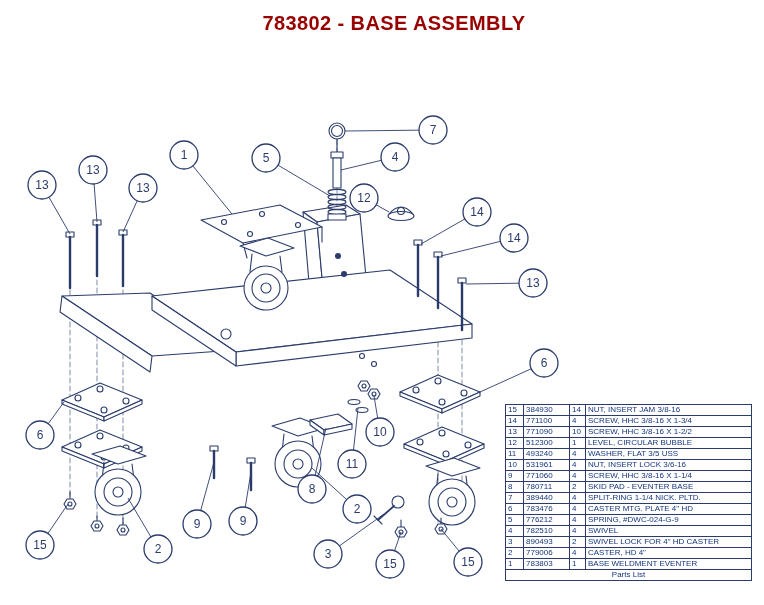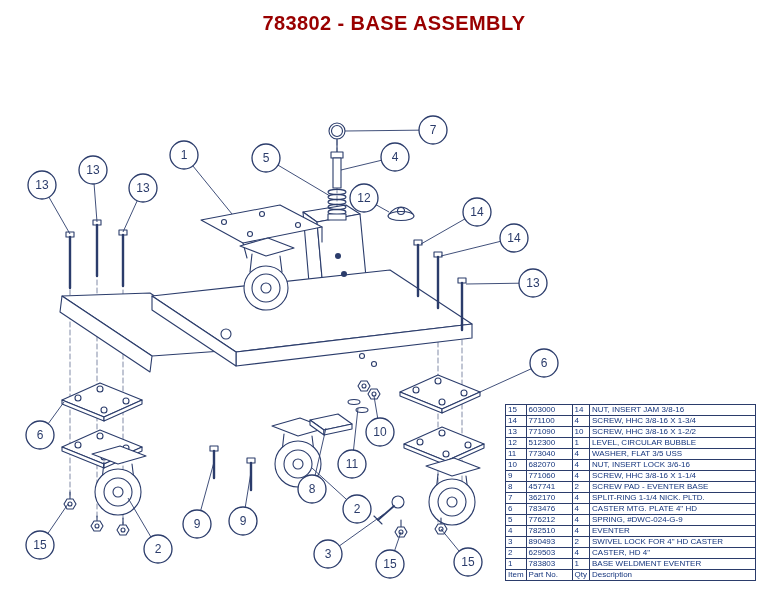--- a/index.html
+++ b/index.html
@@ -359,21 +359,21 @@
         <circle cx="468" cy="562" r="14" class="balloon"></circle>
         <text x="468" y="566" class="balloon-label">15</text>
       </g>
     </g>
 </svg>
 
 <table class="parts-table">
   <tbody id="parts-rows">
       <tr>
         <td class="col-item">15</td>
-        <td class="col-part_no">603000</td>
+        <td class="col-part_no">384930</td>
         <td class="col-qty">14</td>
         <td class="col-description">NUT, INSERT JAM 3/8-16</td>
       </tr>
       <tr>
         <td class="col-item">14</td>
         <td class="col-part_no">771100</td>
         <td class="col-qty">4</td>
         <td class="col-description">SCREW, HHC 3/8-16 X 1-3/4</td>
       </tr>
       <tr>
@@ -383,86 +383,83 @@
         <td class="col-description">SCREW, HHC 3/8-16 X 1-2/2</td>
       </tr>
       <tr>
         <td class="col-item">12</td>
         <td class="col-part_no">512300</td>
         <td class="col-qty">1</td>
         <td class="col-description">LEVEL, CIRCULAR BUBBLE</td>
       </tr>
       <tr>
         <td class="col-item">11</td>
-        <td class="col-part_no">773040</td>
+        <td class="col-part_no">493240</td>
         <td class="col-qty">4</td>
         <td class="col-description">WASHER, FLAT 3/5 USS</td>
       </tr>
       <tr>
         <td class="col-item">10</td>
-        <td class="col-part_no">682070</td>
+        <td class="col-part_no">531961</td>
         <td class="col-qty">4</td>
         <td class="col-description">NUT, INSERT LOCK 3/6-16</td>
       </tr>
       <tr>
         <td class="col-item">9</td>
         <td class="col-part_no">771060</td>
         <td class="col-qty">4</td>
         <td class="col-description">SCREW, HHC 3/8-16 X 1-1/4</td>
       </tr>
       <tr>
         <td class="col-item">8</td>
-        <td class="col-part_no">457741</td>
+        <td class="col-part_no">780711</td>
         <td class="col-qty">2</td>
-        <td class="col-description">SCREW PAD - EVENTER BASE</td>
+        <td class="col-description">SKID PAD - EVENTER BASE</td>
       </tr>
       <tr>
         <td class="col-item">7</td>
-        <td class="col-part_no">362170</td>
+        <td class="col-part_no">389440</td>
         <td class="col-qty">4</td>
         <td class="col-description">SPLIT-RING 1-1/4 NICK. PLTD.</td>
       </tr>
       <tr>
         <td class="col-item">6</td>
         <td class="col-part_no">783476</td>
         <td class="col-qty">4</td>
         <td class="col-description">CASTER MTG. PLATE 4" HD</td>
       </tr>
       <tr>
         <td class="col-item">5</td>
         <td class="col-part_no">776212</td>
         <td class="col-qty">4</td>
         <td class="col-description">SPRING, #DWC-024-G-9</td>
       </tr>
       <tr>
         <td class="col-item">4</td>
         <td class="col-part_no">782510</td>
         <td class="col-qty">4</td>
-        <td class="col-description">EVENTER</td>
+        <td class="col-description">SWIVEL</td>
       </tr>
       <tr>
         <td class="col-item">3</td>
         <td class="col-part_no">890493</td>
         <td class="col-qty">2</td>
         <td class="col-description">SWIVEL LOCK FOR 4" HD CASTER</td>
       </tr>
       <tr>
         <td class="col-item">2</td>
-        <td class="col-part_no">629503</td>
+        <td class="col-part_no">779006</td>
         <td class="col-qty">4</td>
         <td class="col-description">CASTER, HD 4"</td>
       </tr>
       <tr>
         <td class="col-item">1</td>
         <td class="col-part_no">783803</td>
         <td class="col-qty">1</td>
         <td class="col-description">BASE WELDMENT EVENTER</td>
       </tr>
     </tbody>
   <tbody>
     <tr>
-      <td class="col-item">Item</td>
-      <td class="col-part_no">Part No.</td>
-      <td class="col-qty">Qty</td>
-      <td class="col-description">Description</td>
+      <td colspan="4" class="footer-cell">Parts List</td>
     </tr>
   </tbody>
 </table>
 
 </body></html>

